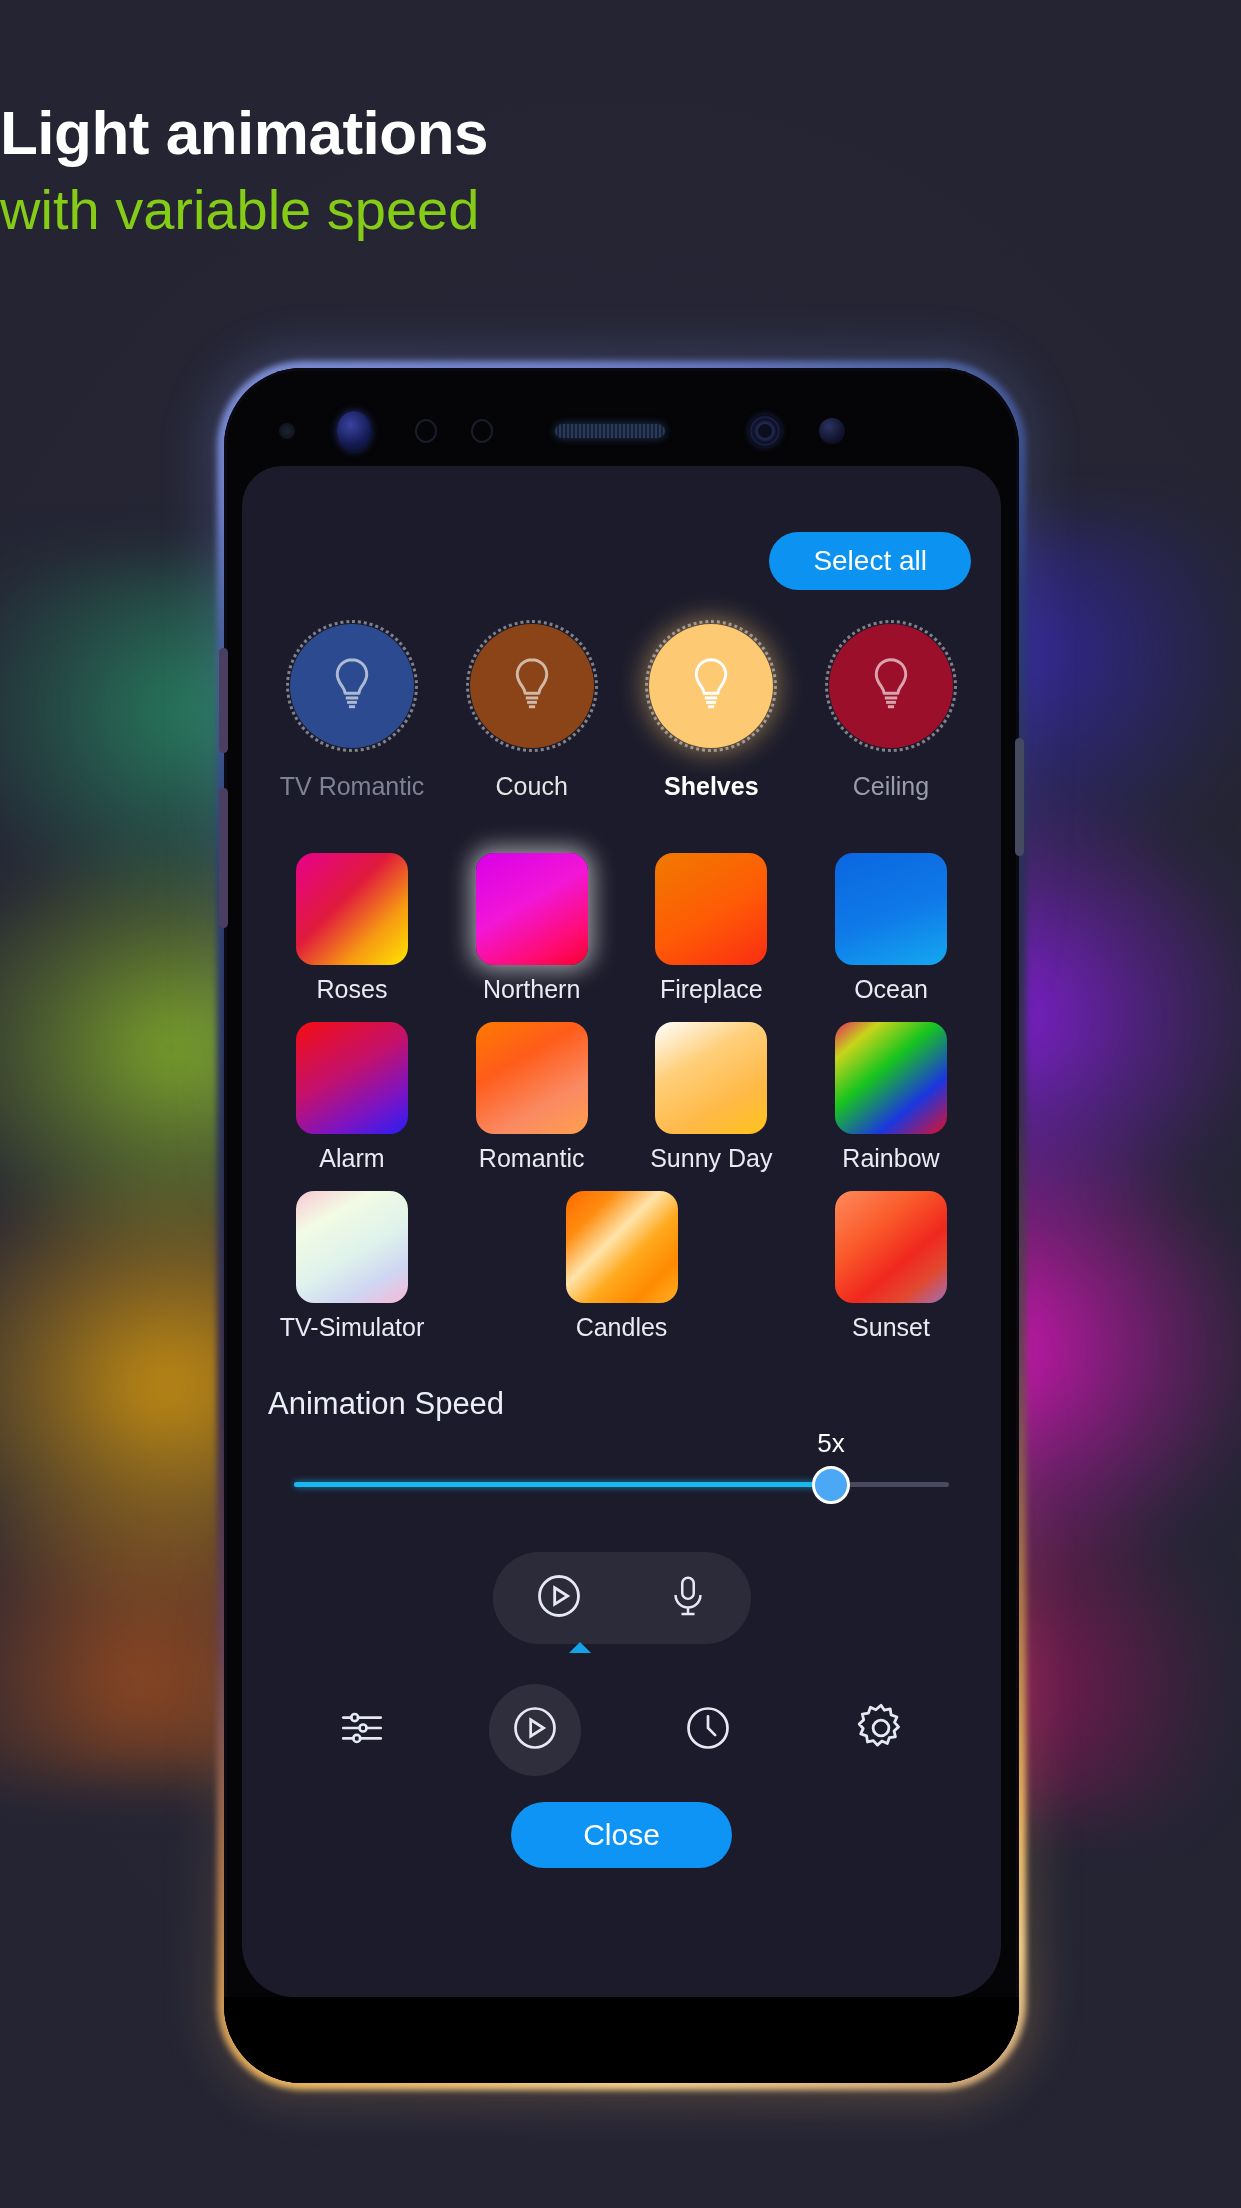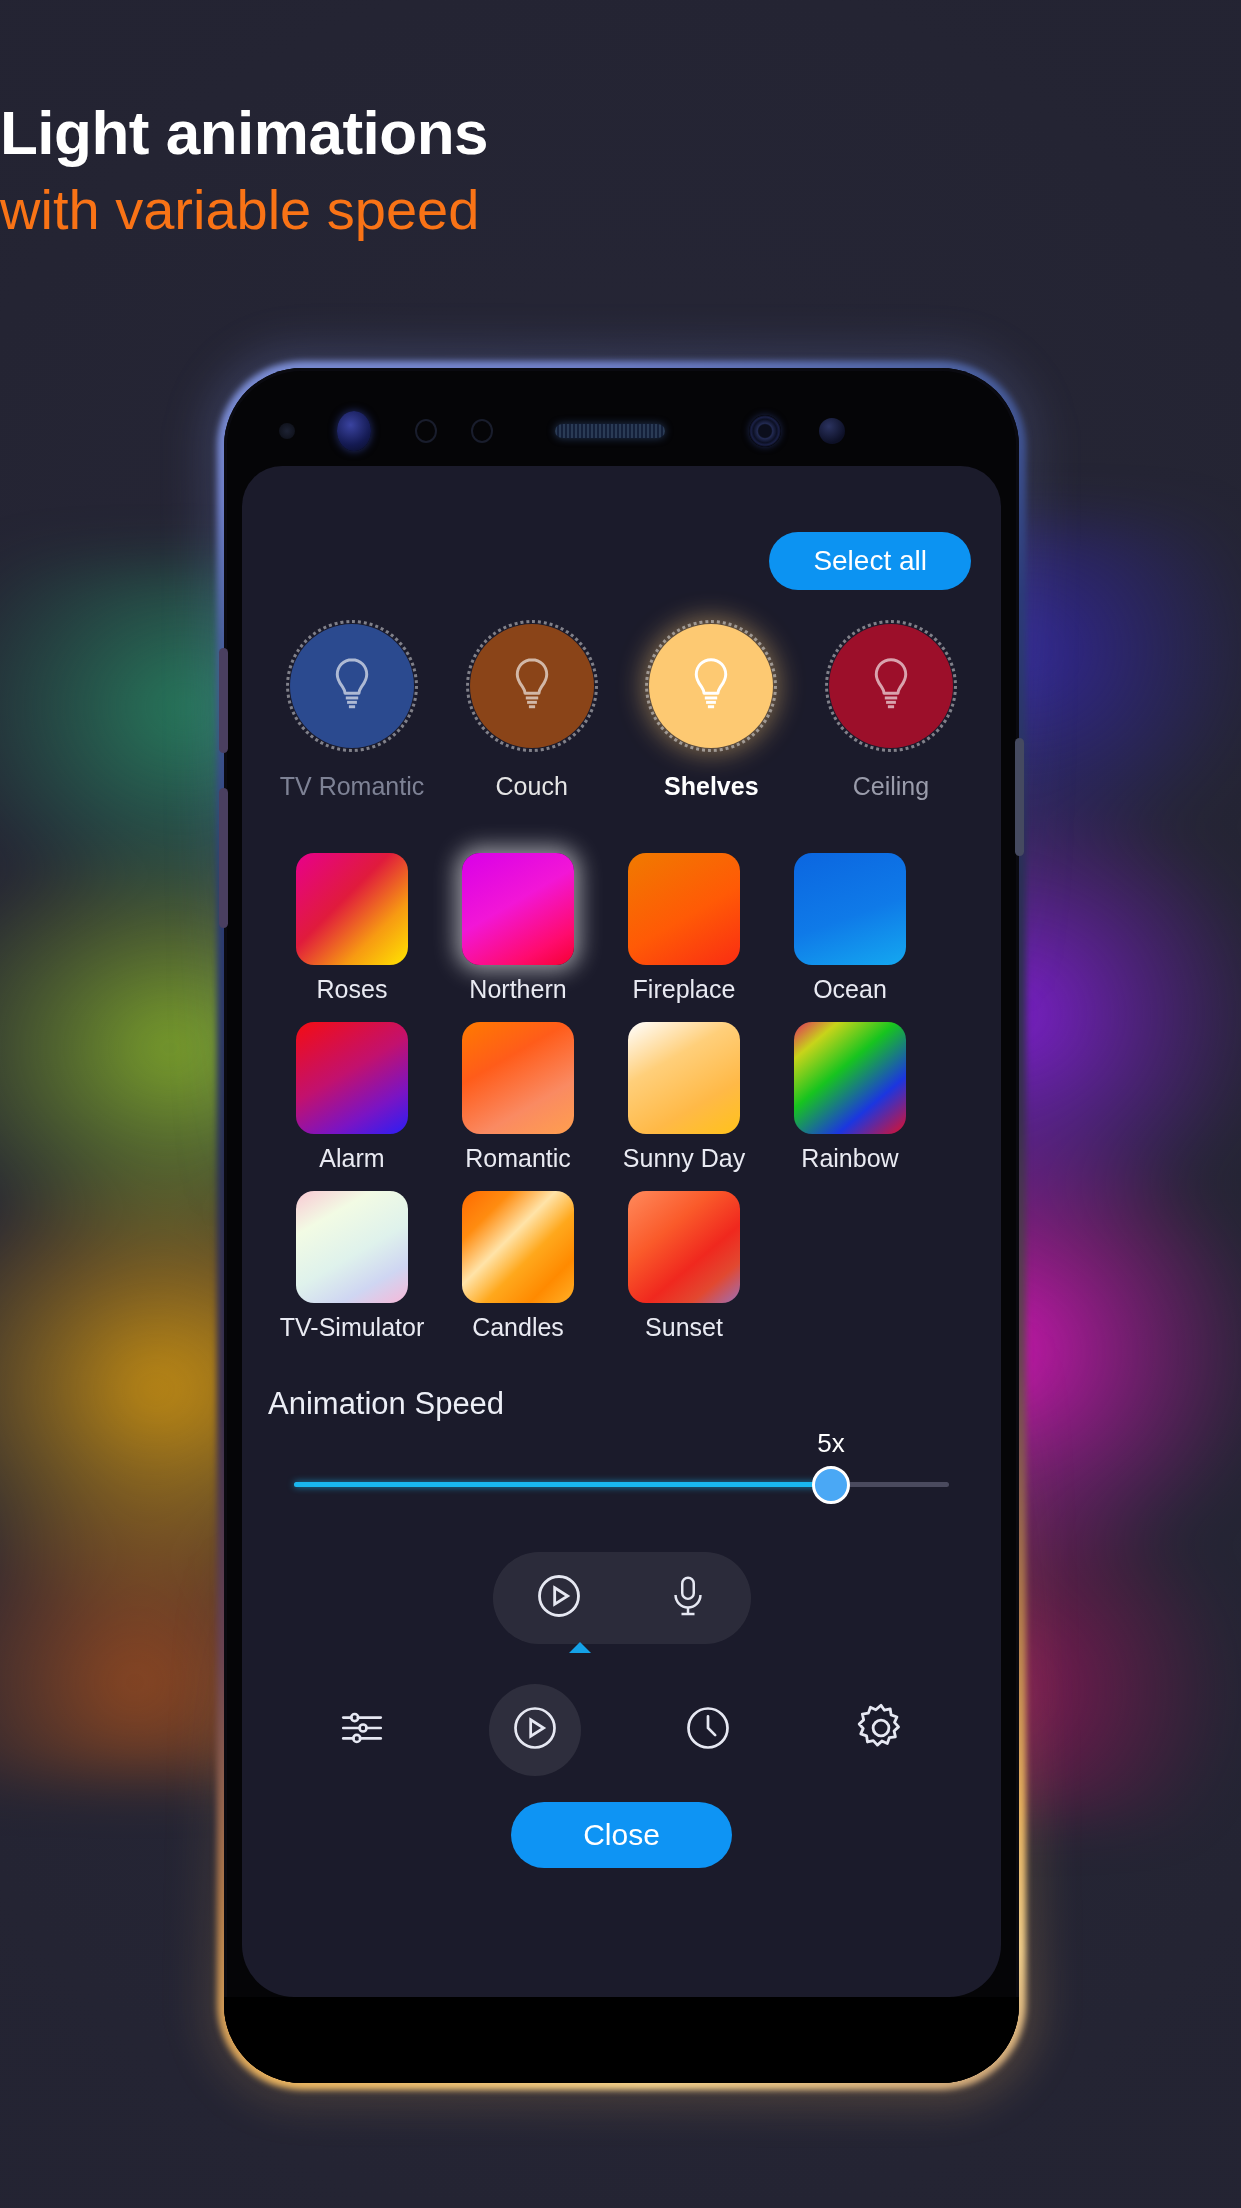--- a/index.html
+++ b/index.html
@@ -56,21 +56,21 @@
     position: absolute; top: 100px; left: 0; right: 0;
     text-align: left; z-index: 40;
   }
   .headline .l1 {
     display:block;
     font-size: 62px; font-weight: 700; color: #ffffff;
     letter-spacing: -0.5px; line-height: 1.06;
   }
   .headline .l2 {
     display:block;
-    font-size: 56px; font-weight: 400; color: #f97316;
+    font-size: 56px; font-weight: 400; color: #84cc16;
     line-height: 1.22; margin-top: 10px;
   }
 
   
   #phone {
     position: absolute;
     left: 224px; top: 368px;
     width: 795px; height: 1715px;
     border-radius: 78px;
     z-index: 30;
@@ -161,21 +161,21 @@
   }
   .bulb-circle::after {
     content:""; position:absolute; inset:-4px; border-radius:50%;
     border: 3px dotted rgba(255,255,255,.45);
   }
   .bulb-label { margin-top: 24px; font-size: 25px; }
 
   .bulb-svg { width: 62px; height: 62px; }
 
   
-  .grid { margin-top: 52px; display:flex; flex-wrap:wrap; gap: 18px 22px; padding: 0 12px; }
+  .grid { margin-top: 52px; display:flex; flex-wrap:wrap; gap: 18px 22px; padding: 0 12px; justify-content: space-between; }
   .sw-cell { width: 144px; display:flex; flex-direction:column; align-items:center; cursor:pointer; }
   .sw-box { width: 112px; height: 112px; border-radius: 18px; }
   .sw-cell.sel .sw-box { box-shadow: 0 0 22px 6px rgba(255,255,255,.55); }
   .sw-label { margin-top: 10px; font-size: 25px; color:#e9eaf2; white-space:nowrap; }
 
   
   .speed-title { text-align:left; margin-top: 44px; font-size: 31px; color:#eceef6; }
   .slider-wrap { position:relative; margin: 40px 26px 0 26px; height: 46px; }
   .slider-track {
     position:absolute; left:0; right:0; top: 20px; height: 5px;

